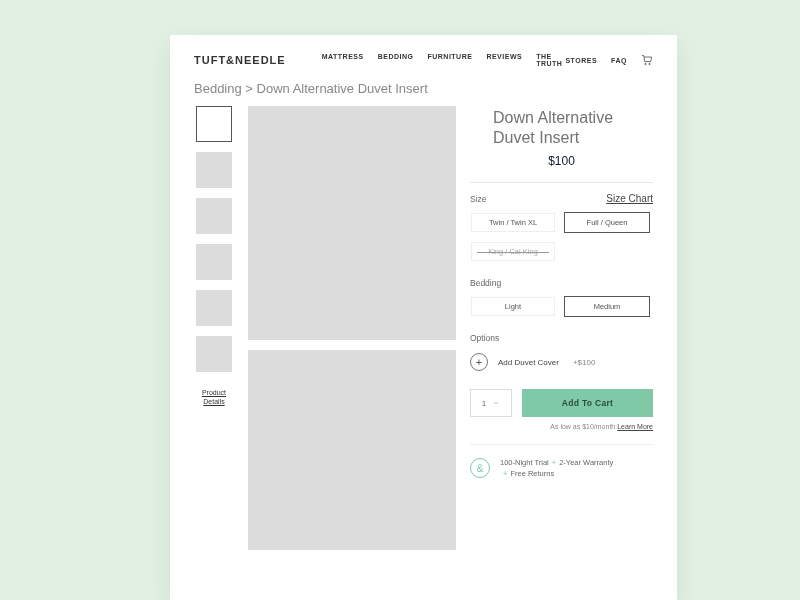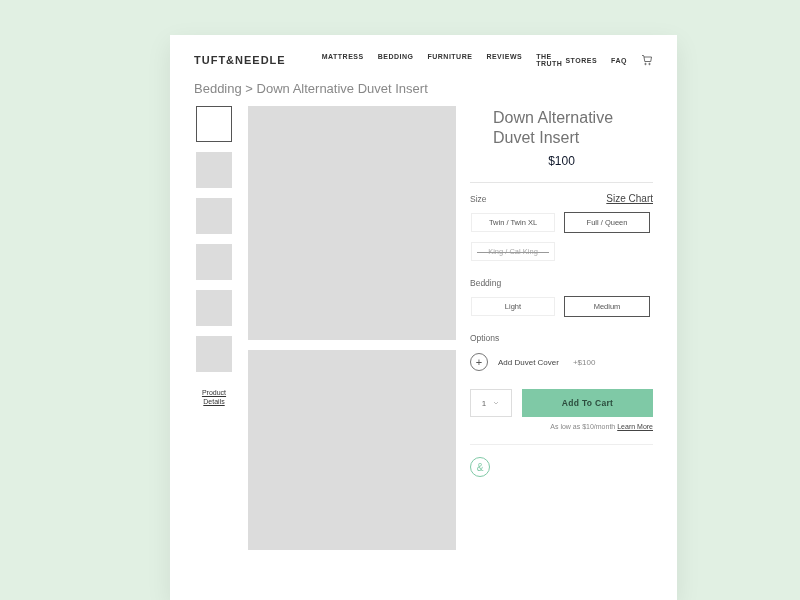--- a/index.html
+++ b/index.html
@@ -196,17 +196,21 @@
             </svg>
         </div>
         <div class="add-btn">Add To Cart</div>
       </div>
       <div class="finance">
         <span>As low as $10/month </span><a>Learn More</a>
       </div>
 
       <div class="badge-row">
         <div class="badge-circle">&amp;</div>
+        <div>
+          <span>100-Night Trial</span><span class="plus-sep">+</span><span>2-Year Warranty</span><br>
+          <span class="plus-sep">+</span><span>Free Returns</span>
+        </div>
       </div>
 
     </div>
   </div>
 </div>
 
 </body></html>

